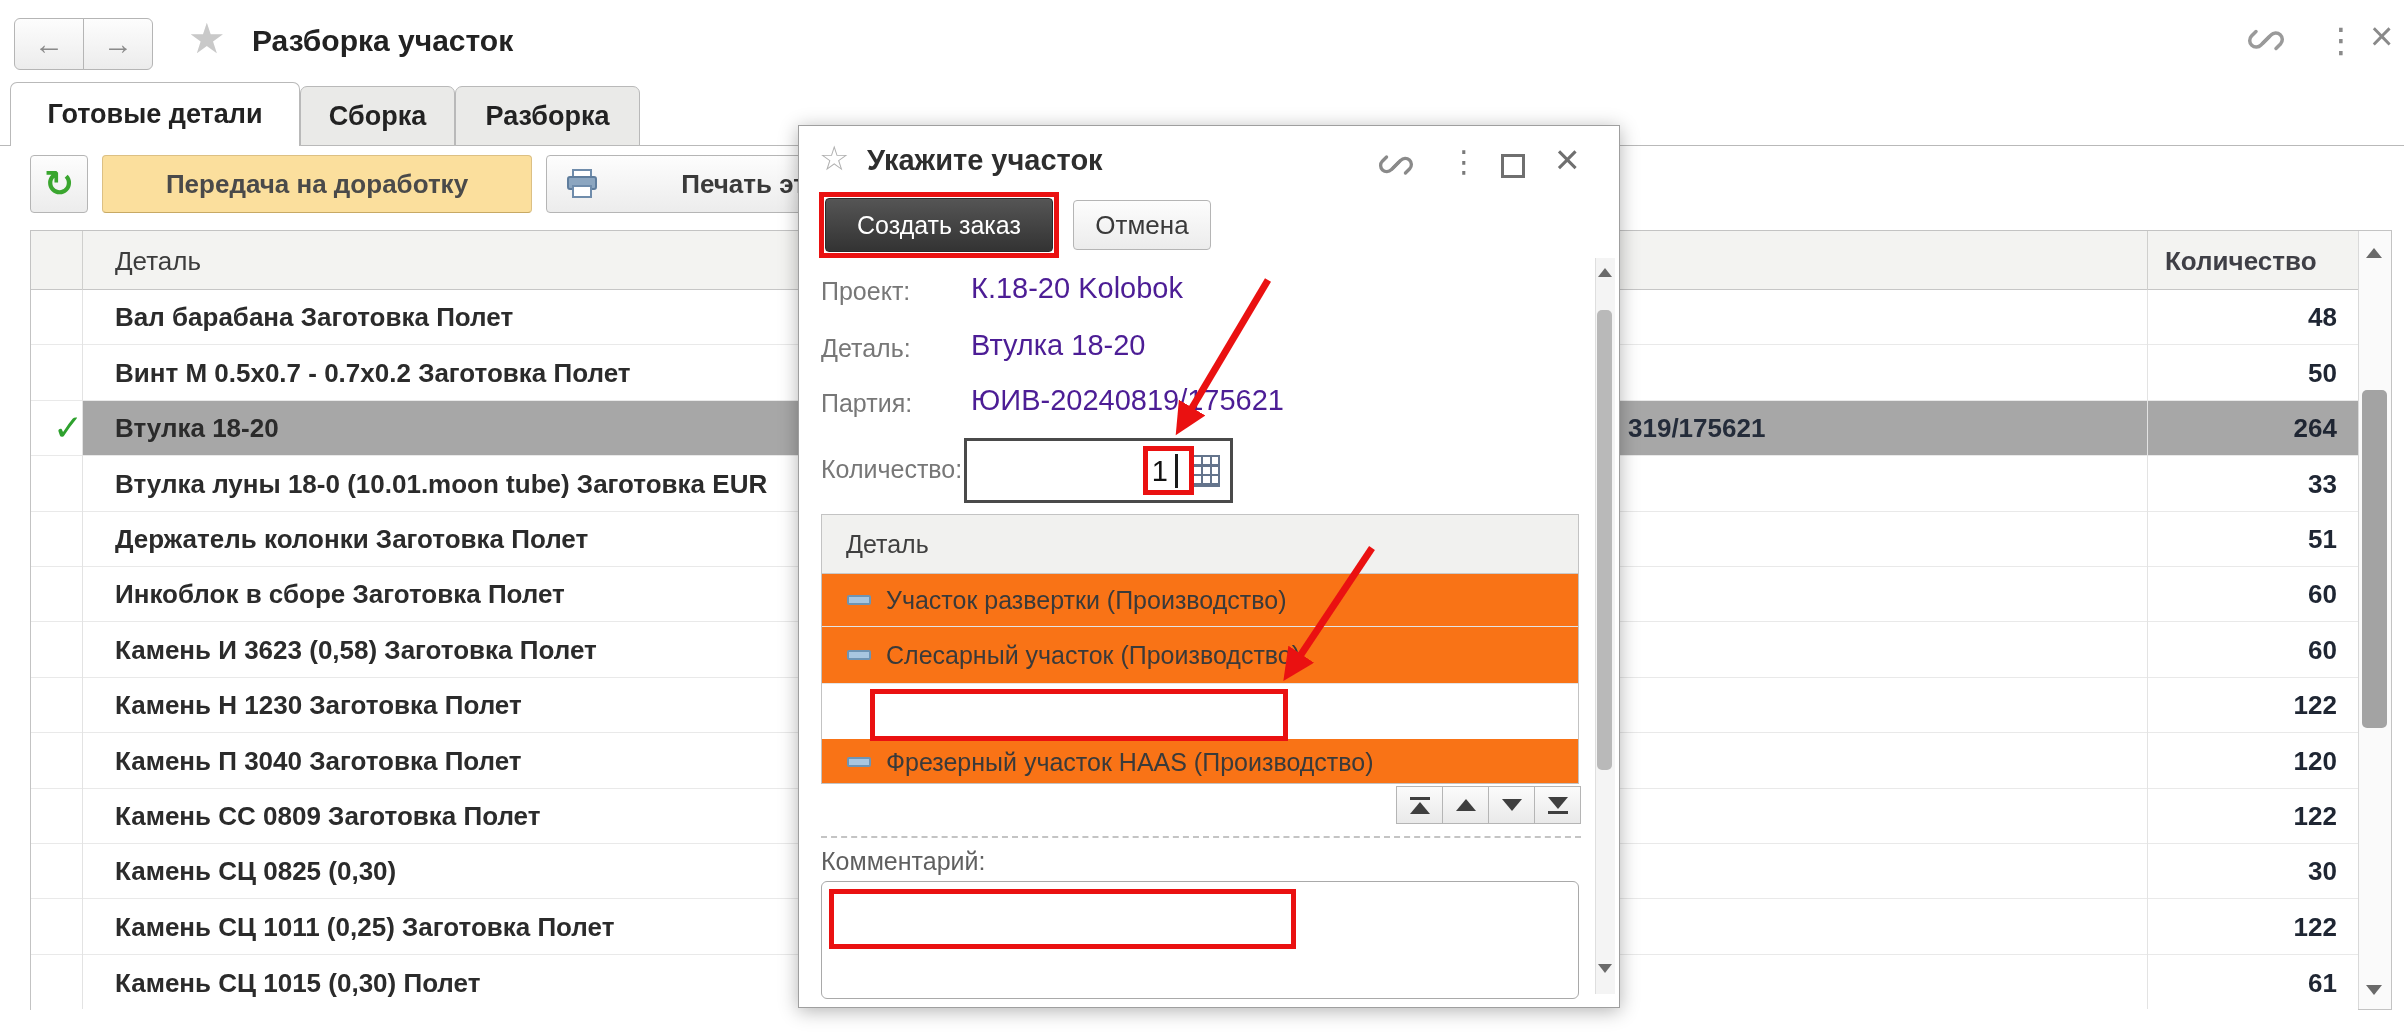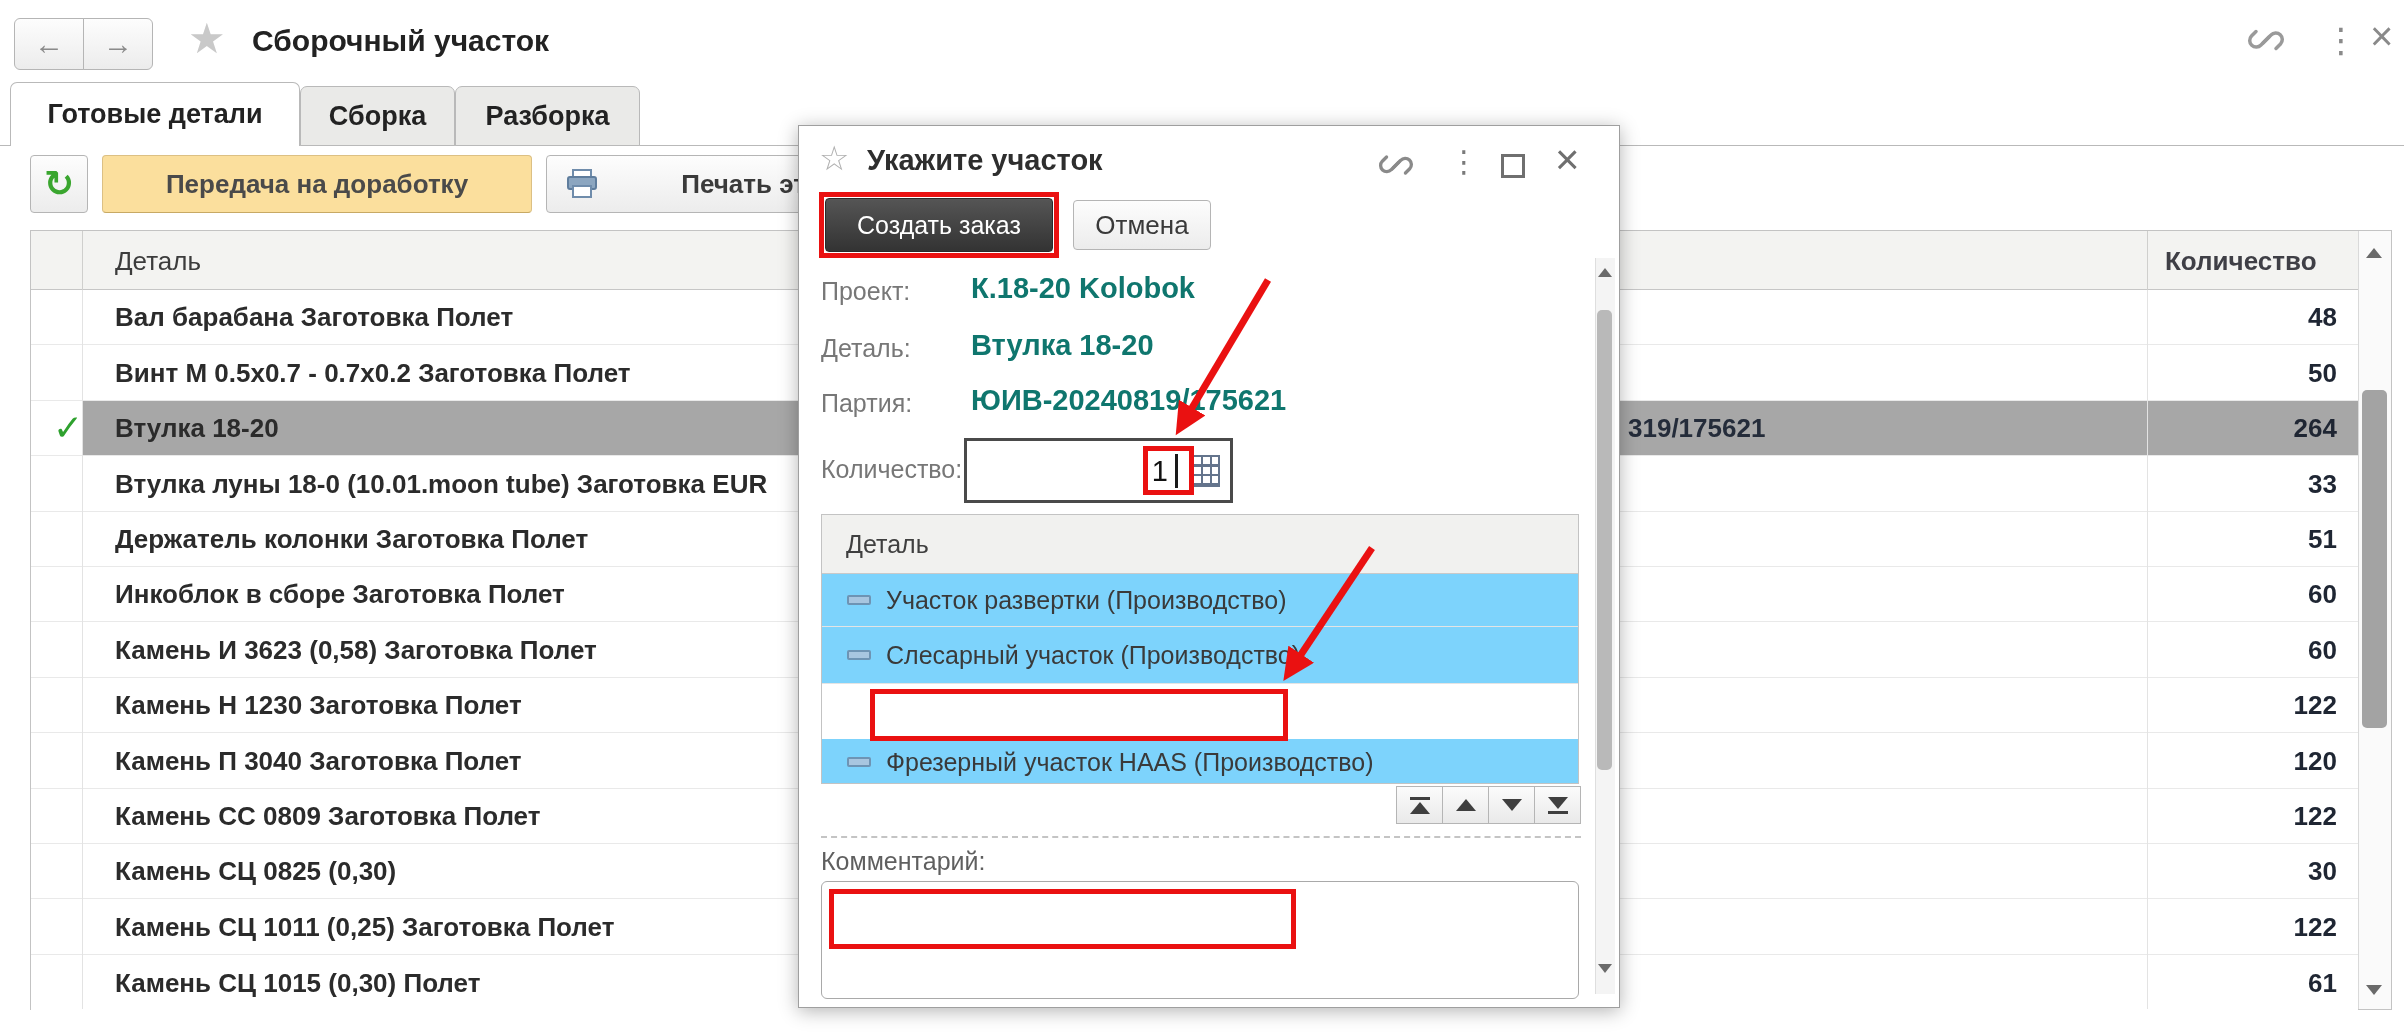--- a/index.html
+++ b/index.html
@@ -27,23 +27,23 @@
        color:#2ea12e;font-size:36px;font-weight:bold}
   .batch{position:absolute;left:1597px;top:50%;transform:translateY(-50%);
        font-weight:bold;font-size:26px;color:#242c3a;white-space:nowrap}
   .sb-track{position:absolute;background:#fafafa;border-left:1px solid #d9d9d9;box-sizing:border-box}
   .sb-thumb{position:absolute;background:#a3a3a3;border-radius:5px}
   .tri-up{width:0;height:0;border-left:9px solid transparent;border-right:9px solid transparent;border-bottom:11px solid #6a6a6a}
   .tri-dn{width:0;height:0;border-left:9px solid transparent;border-right:9px solid transparent;border-top:11px solid #6a6a6a}
   .dlg{position:absolute;left:798px;top:125px;width:822px;height:883px;background:#fff;
        border:1px solid #9f9f9f;box-shadow:0 3px 18px rgba(0,0,0,.3);box-sizing:border-box;z-index:10}
   .lbl{position:absolute;font-size:25px;color:#777;white-space:nowrap}
-  .val{position:absolute;font-size:29px;font-weight:bold;color:#0f766e;white-space:nowrap}
+  .val{position:absolute;font-size:29px;font-weight:normal;color:#4c1d95;white-space:nowrap}
   .redbox{position:absolute;border:5px solid #ea1111;box-sizing:border-box;z-index:12;pointer-events:none}
-  .listitem{position:absolute;left:0;width:758px;box-sizing:border-box;border-bottom:1px solid #e4e4e4;background:#7dd3fc}
+  .listitem{position:absolute;left:0;width:758px;box-sizing:border-box;border-bottom:1px solid #e4e4e4;background:#f97316}
   .listitem .dash{position:absolute;left:25px;top:50%;transform:translateY(-50%);
        width:24px;height:10px;background:#a8c6e0;border:2px solid #6e94b4;border-radius:2px;box-sizing:border-box}
   .listitem .litext{position:absolute;left:64px;top:50%;transform:translateY(-50%);
        font-size:25px;color:#3a3a3a;white-space:nowrap}
   .listitem.sel{background:#a5a5a5}
   .mvbtn{position:absolute;display:flex;flex-direction:column;align-items:center;justify-content:center;
        width:47px;height:38px;background:linear-gradient(#fbfbfb,#e9e9e9);border:1px solid #b5b5b5;box-sizing:border-box}
   .tri-s-up{width:0;height:0;border-left:10px solid transparent;border-right:10px solid transparent;border-bottom:12px solid #3f3f3f}
   .tri-s-dn{width:0;height:0;border-left:10px solid transparent;border-right:10px solid transparent;border-top:12px solid #3f3f3f}
   .bar{width:20px;height:3px;background:#3f3f3f}
@@ -55,21 +55,21 @@
 
 <div id="app">
 
   <div class="btn navbtn" style="left:14px;top:18px;border-radius:6px 0 0 6px">
     <span>←</span>
   </div>
   <div class="btn navbtn" style="left:83px;top:18px;border-radius:0 6px 6px 0">
     <span>→</span>
   </div>
   <div class="abs" style="left:188px;top:14px;font-size:42px;color:#c9c9c9">★</div>
-  <div class="abs" style="left:252px;top:24px;font-size:30px;font-weight:bold;color:#222">Сборочный участок</div>
+  <div class="abs" style="left:252px;top:24px;font-size:30px;font-weight:bold;color:#222">Разборка участок</div>
 
   <div class="abs" style="left:2246px;top:22px">
     <svg width="40" height="36" viewBox="0 0 40 36">
       <g fill="none" stroke="#9a9a9a" stroke-width="3.5" stroke-linecap="round">
         <path d="M17 21 L25 13 a6.5 6.5 0 0 1 9.5 9 L30 26.5"></path>
         <path d="M23 15 L15 23 a6.5 6.5 0 0 1-9.5-9 L10 9.5"></path>
       </g>
     </svg>
   </div>
   <div class="abs icon-gray" style="left:2324px;top:20px;font-size:34px">⋮</div>

